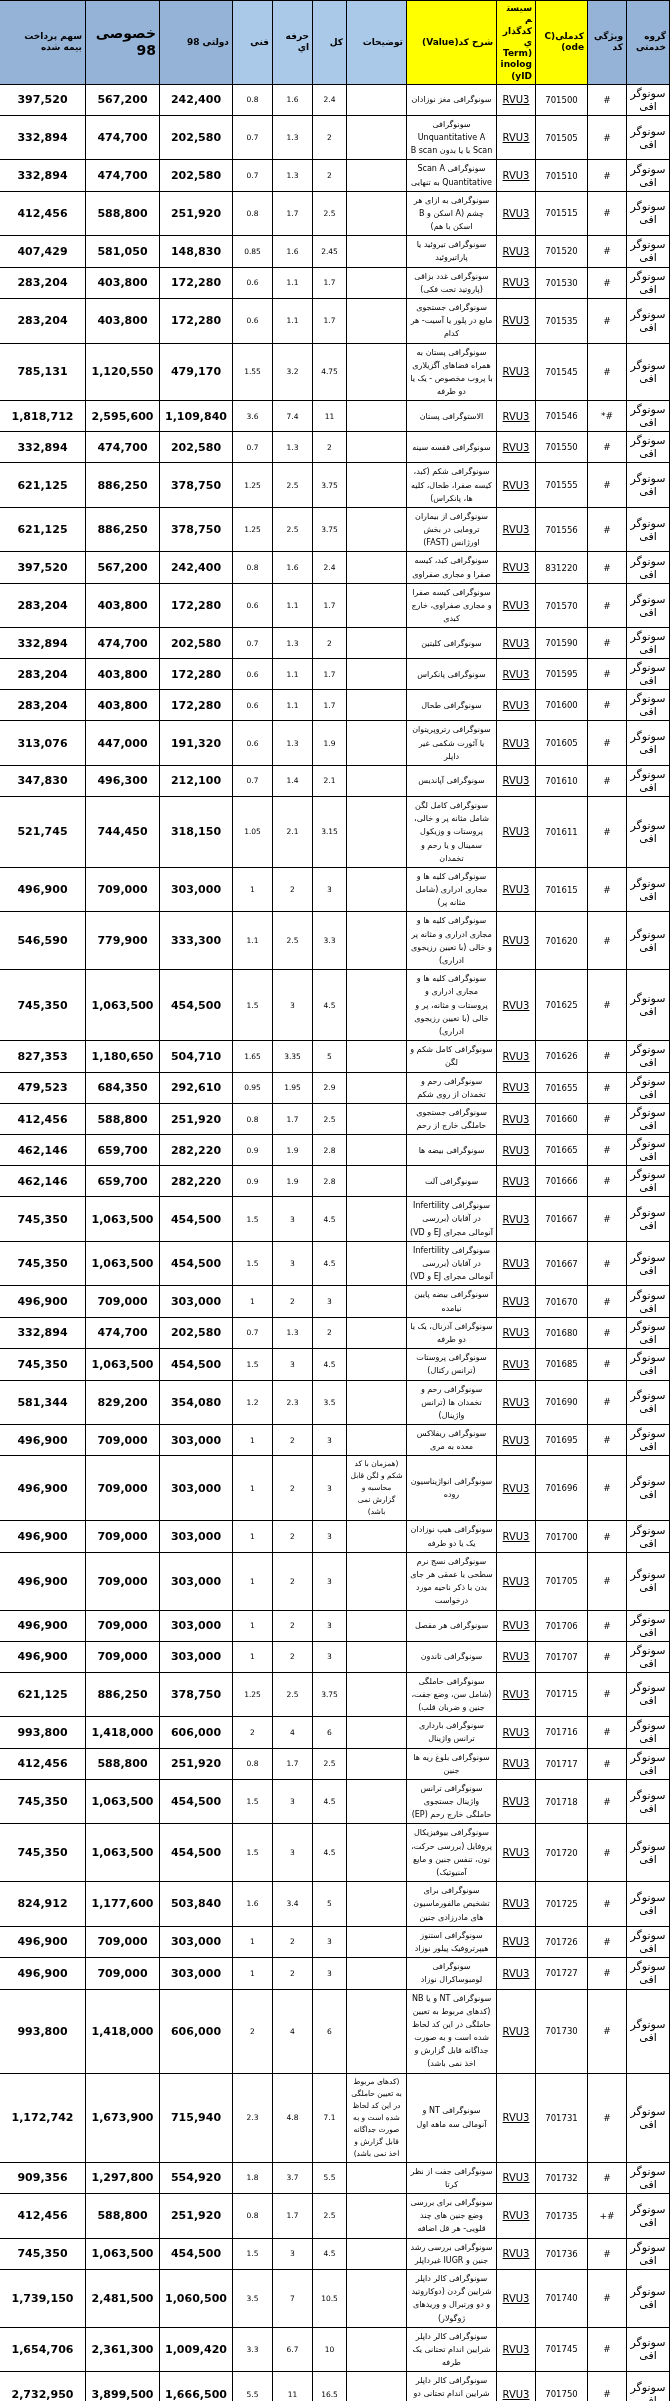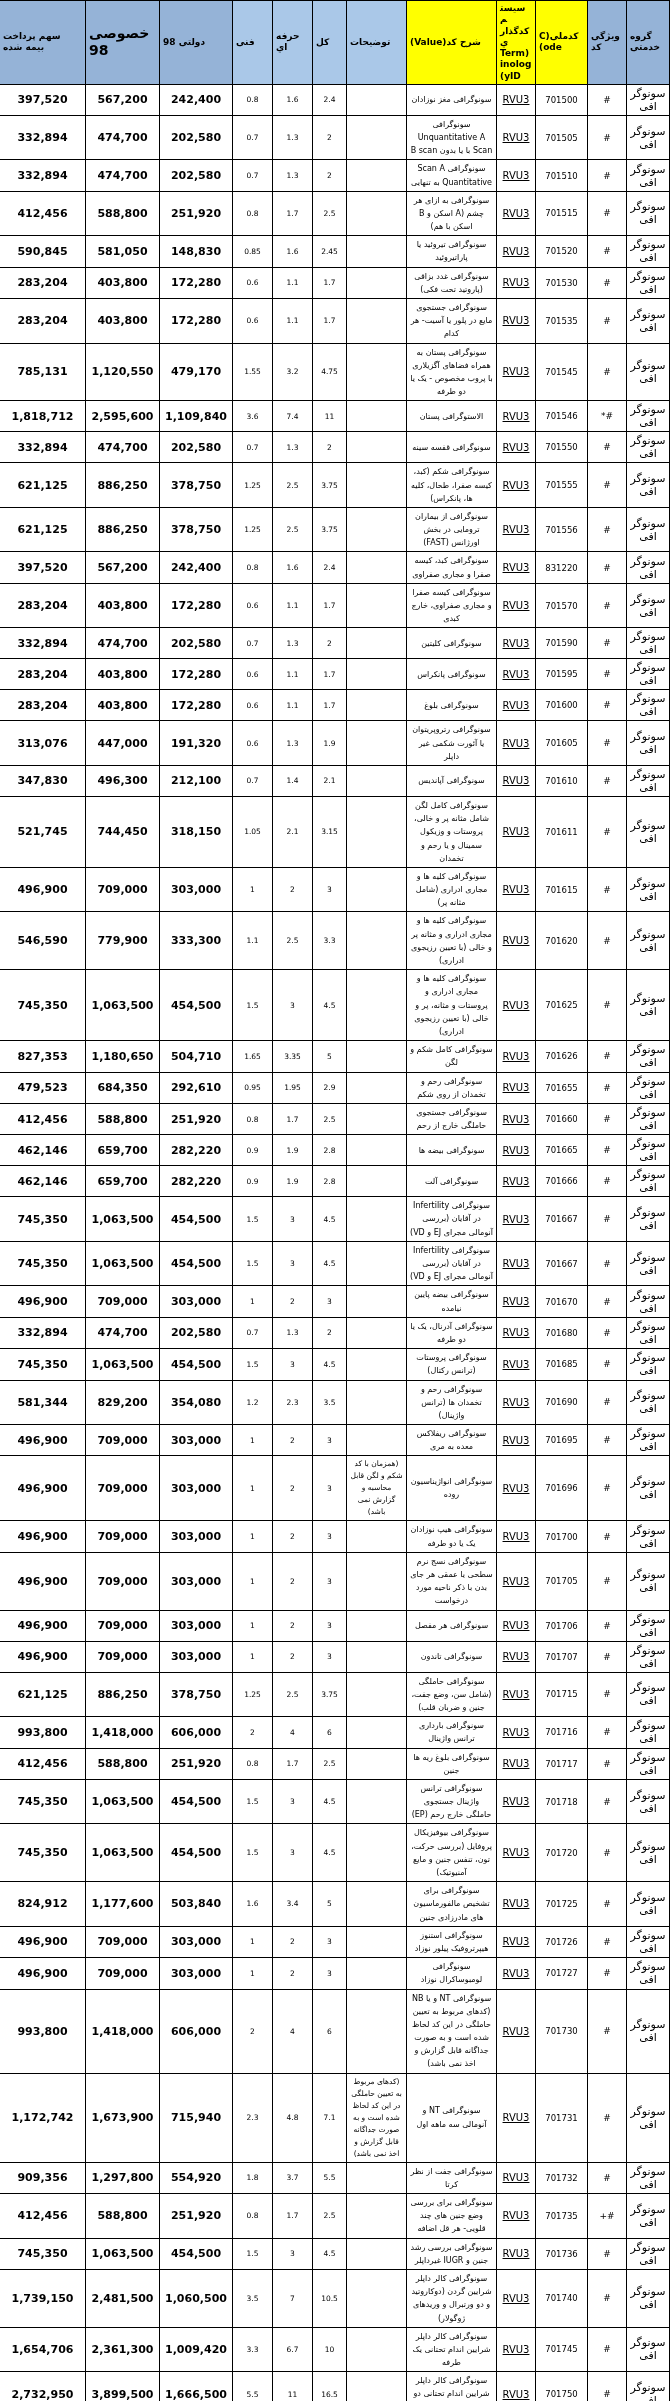--- a/index.html
+++ b/index.html
@@ -11,21 +11,21 @@
   html,body{margin:0;padding:0;background:#ffffff;}
   body{font-family:"DejaVu Sans",sans-serif;color:#000;}
   .sheet{width:670px;}
   table{border-collapse:collapse;table-layout:fixed;width:670px;direction:rtl;}
   col.c-grp{width:43px}  col.c-feat{width:39px}  col.c-code{width:52px}
   col.c-term{width:39px} col.c-desc{width:90px}  col.c-notes{width:60px}
   col.c-tot{width:34px}  col.c-prof{width:40px}  col.c-tech{width:40px}
   col.c-gov{width:73px}  col.c-priv{width:74px}  col.c-ins{width:86px}
   th,td{border:1px solid var(--grid);padding:2px 3px;vertical-align:middle;overflow:hidden;word-wrap:break-word;}
   thead tr{height:46px;}
-  thead th{background:var(--hdr-blue);font-size:9px;font-weight:bold;text-align:left;line-height:1.25;}
+  thead th{background:var(--hdr-blue);font-size:9px;font-weight:bold;text-align:right;line-height:1.25;}
   thead th.light{background:var(--hdr-blue-light);}
   thead th.yellow{background:var(--hdr-yellow);}
   thead th.big{font-size:14px;}
   tbody tr{height:27px;background:#fff;}
   td{text-align:center;}
   td.money{font-weight:bold;font-size:11px;direction:ltr;font-family:"DejaVu Sans",sans-serif;}
   td.fee{font-size:7.5px;direction:ltr;}
   td.notes{font-size:7.5px;line-height:1.6;}
   td.desc{font-size:8px;line-height:1.65;}
   td.term{font-size:10px;direction:ltr;text-decoration:underline;}
@@ -130,21 +130,21 @@
           <td class="feat">#</td>
           <td class="code">701520</td>
           <td class="term">RVU3</td>
           <td class="desc">سونوگرافی تیروئید یا پاراتیروئید</td>
           <td class="notes"></td>
           <td class="fee">2.45</td>
           <td class="fee">1.6</td>
           <td class="fee">0.85</td>
           <td class="money">148,830</td>
           <td class="money">581,050</td>
-          <td class="money">590,845</td>
+          <td class="money">407,429</td>
         </tr>
         <tr>
           <td class="grp">سونوگرافی</td>
           <td class="feat">#</td>
           <td class="code">701530</td>
           <td class="term">RVU3</td>
           <td class="desc">سونوگرافی غدد بزاقی (پاروتید تحت فکی)</td>
           <td class="notes"></td>
           <td class="fee">1.7</td>
           <td class="fee">1.1</td>
@@ -291,21 +291,21 @@
           <td class="fee">0.6</td>
           <td class="money">172,280</td>
           <td class="money">403,800</td>
           <td class="money">283,204</td>
         </tr>
         <tr>
           <td class="grp">سونوگرافی</td>
           <td class="feat">#</td>
           <td class="code">701600</td>
           <td class="term">RVU3</td>
-          <td class="desc">سونوگرافی بلوغ</td>
+          <td class="desc">سونوگرافی طحال</td>
           <td class="notes"></td>
           <td class="fee">1.7</td>
           <td class="fee">1.1</td>
           <td class="fee">0.6</td>
           <td class="money">172,280</td>
           <td class="money">403,800</td>
           <td class="money">283,204</td>
         </tr>
         <tr>
           <td class="grp">سونوگرافی</td>

